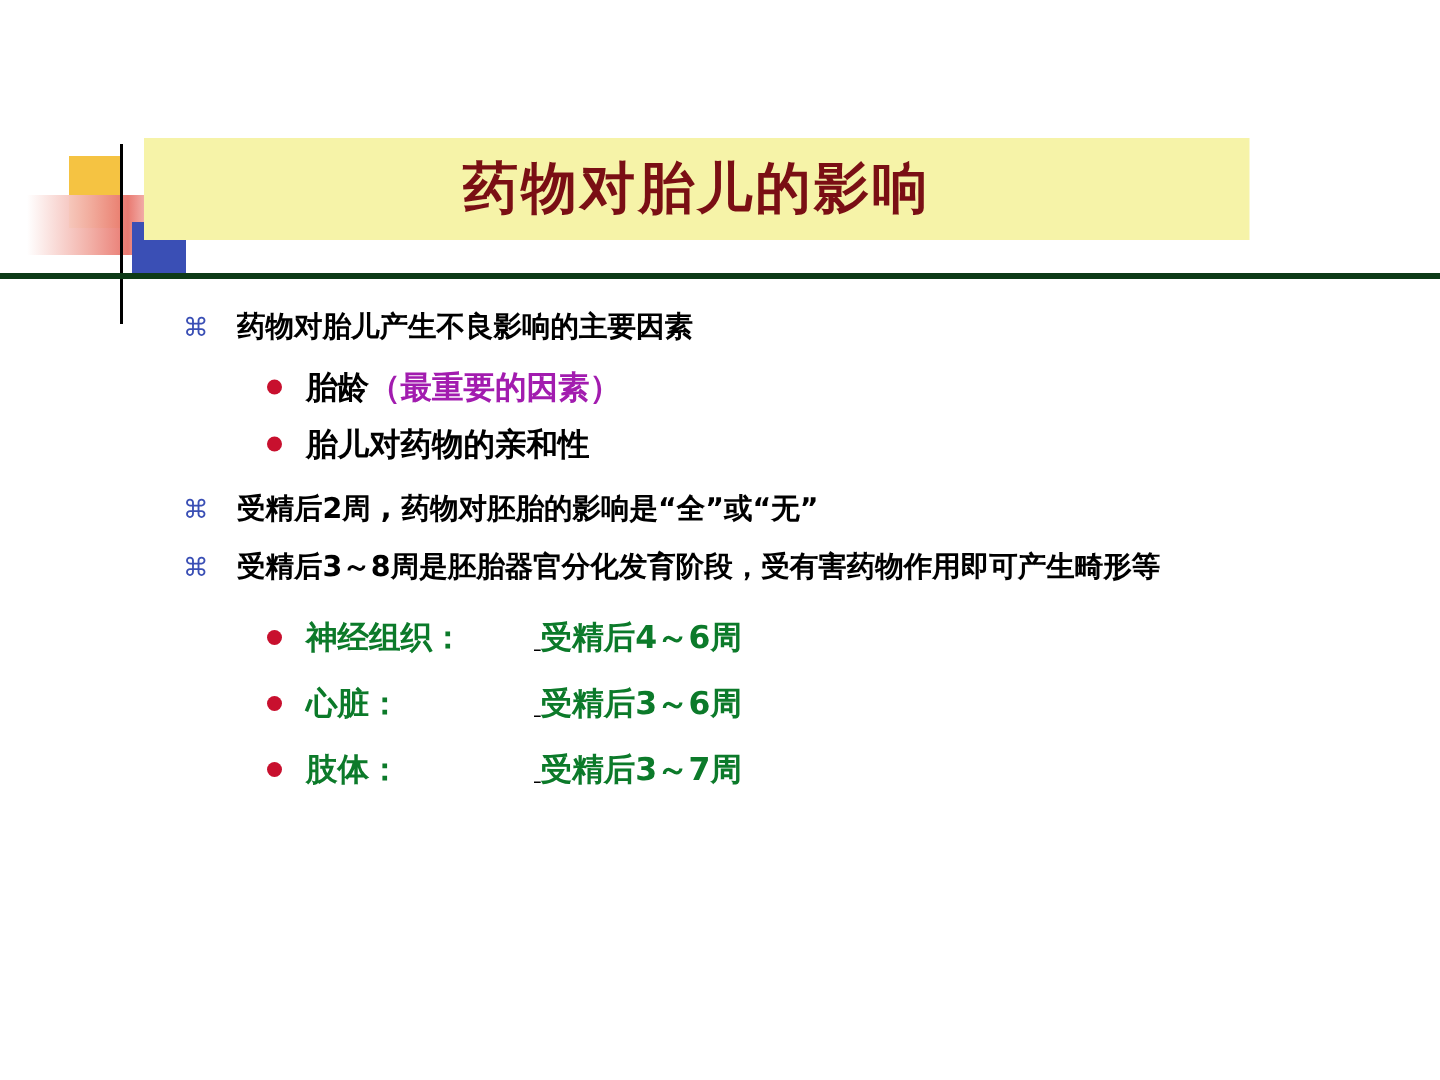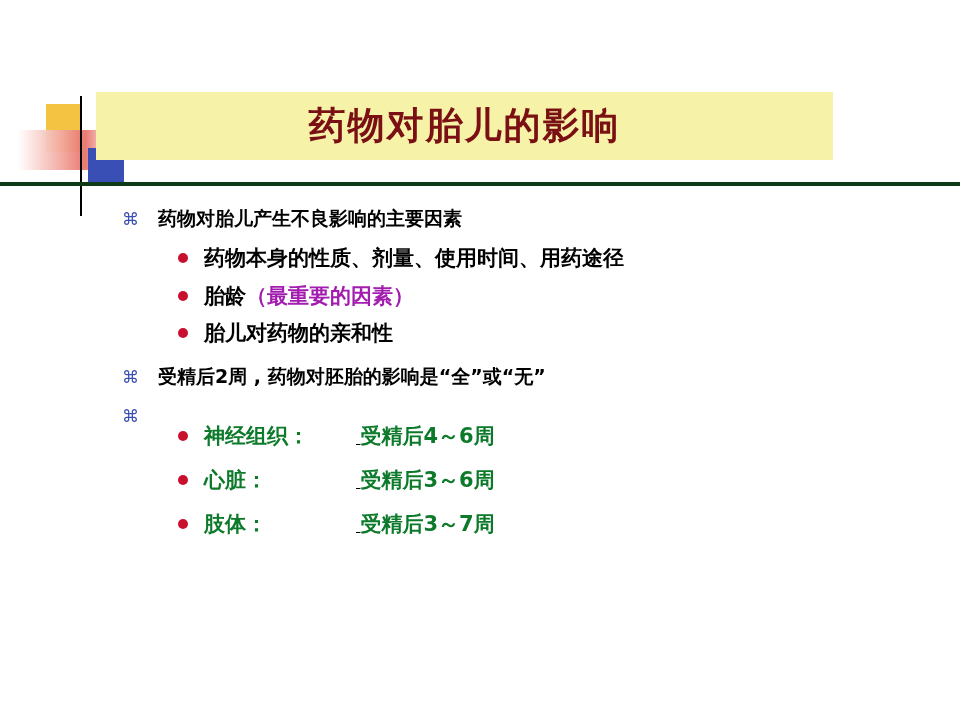--- a/index.html
+++ b/index.html
@@ -204,24 +204,20 @@
 
   <div class="body">
 
     <div class="l1">
       <span class="l1-bullet">⌘</span>
       <span class="l1-text">药物对胎儿产生不良影响的主要因素</span>
     </div>
 
     <div class="spacer-sm"></div>
 
-    <div class="l2">
-      <span class="l2-bullet"></span>
-      <span class="l2-text">药物本身的性质、剂量、使用时间、用药途径</span>
-    </div>
 
     <div class="l2">
       <span class="l2-bullet"></span>
       <span class="l2-text">胎龄</span><span class="l2-text red" style="margin-left:0">（最重要的因素）</span>
     </div>
 
     <div class="l2">
       <span class="l2-bullet"></span>
       <span class="l2-text">胎儿对药物的亲和性</span>
     </div>
@@ -230,20 +226,21 @@
 
     <div class="l1">
       <span class="l1-bullet">⌘</span>
       <span class="l1-text">受精后2周 , 药物对胚胎的影响是“全”或“无”</span>
     </div>
 
     <div class="spacer-sm"></div>
 
     <div class="l1">
       <span class="l1-bullet">⌘</span>
+      <span class="l1-text">受精后3～8周是胚胎器官分化发育阶段，受有害药物作用即可产生畸形等</span>
     </div>
 
     <div class="spacer-md"></div>
 
     <div class="l2-green-row">
       <span class="l2-bullet"></span>
       <span class="l2-green-label">神经组织：</span>
       <span class="l2-green-value">受精后4～6周</span>
     </div>
 

